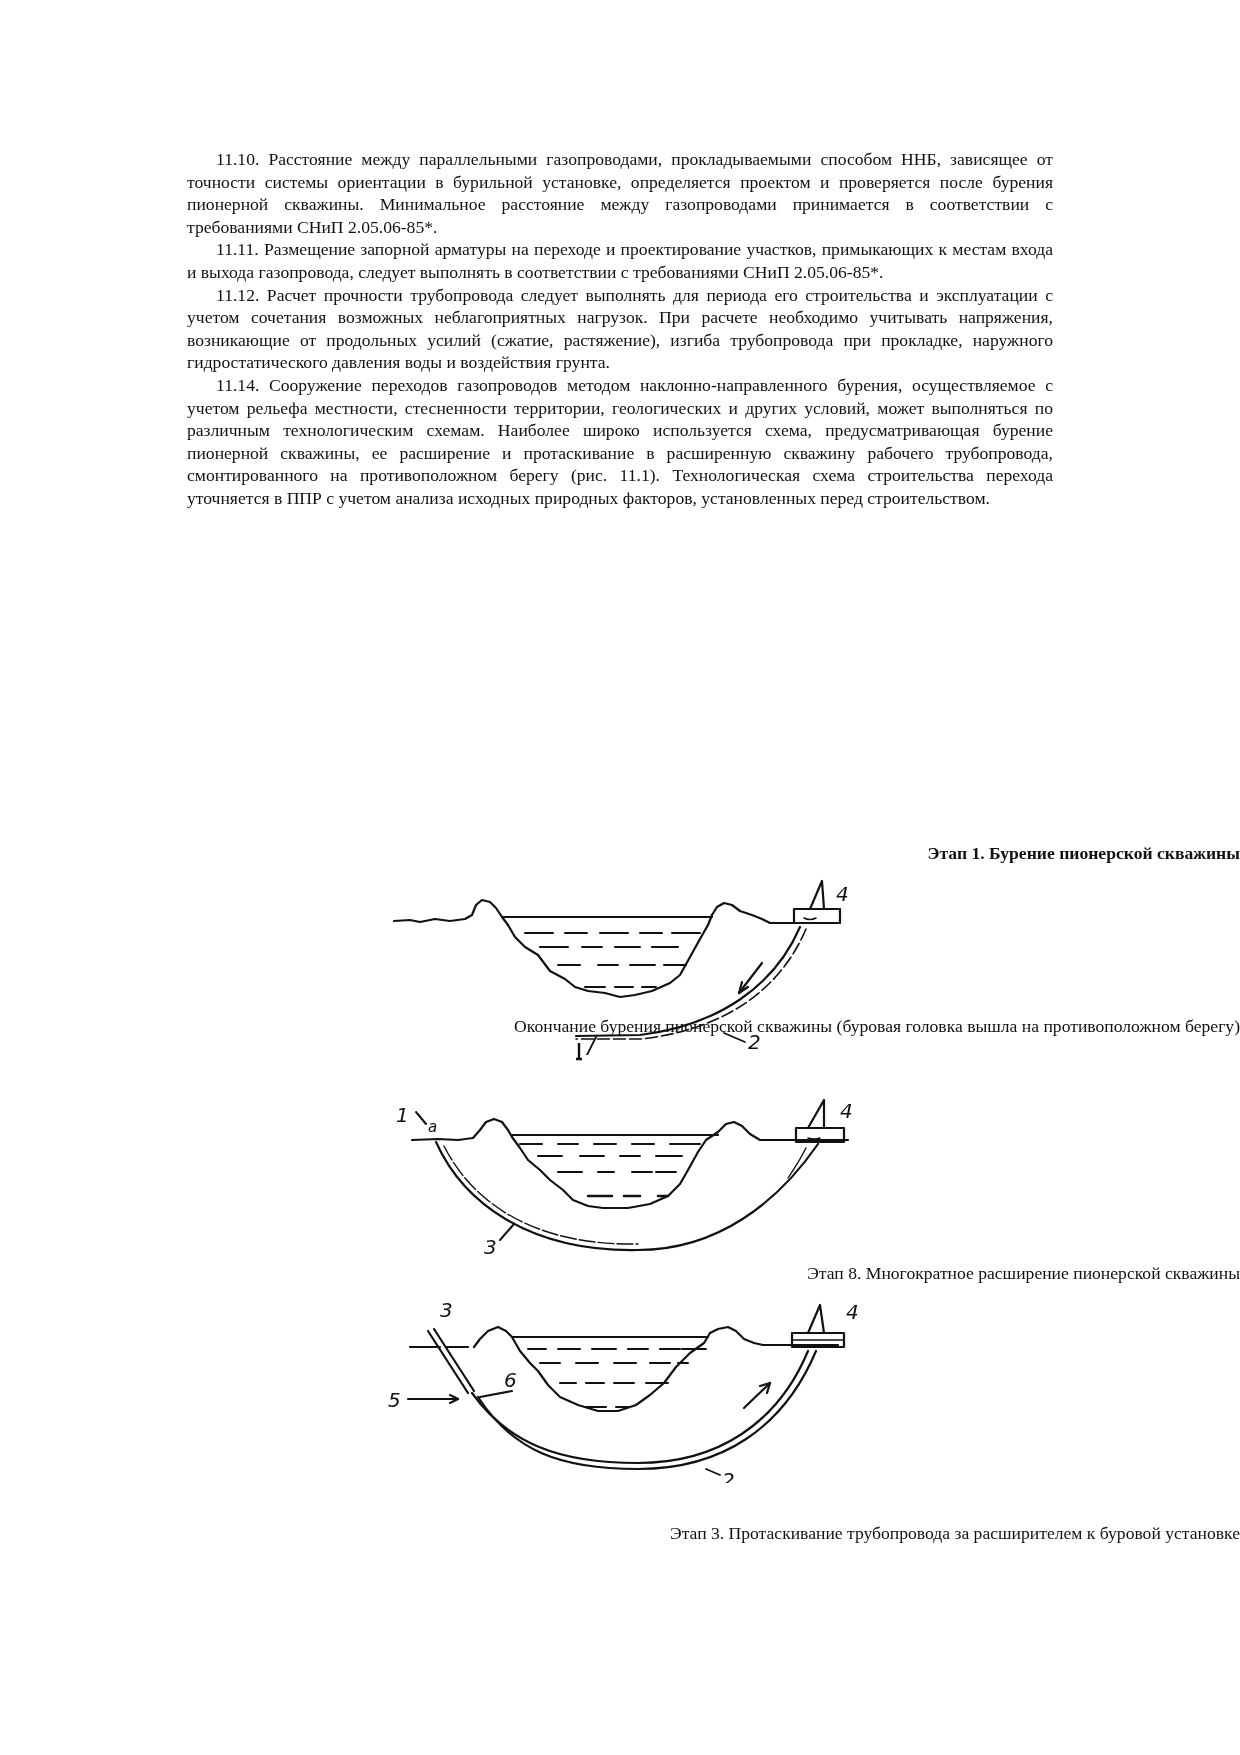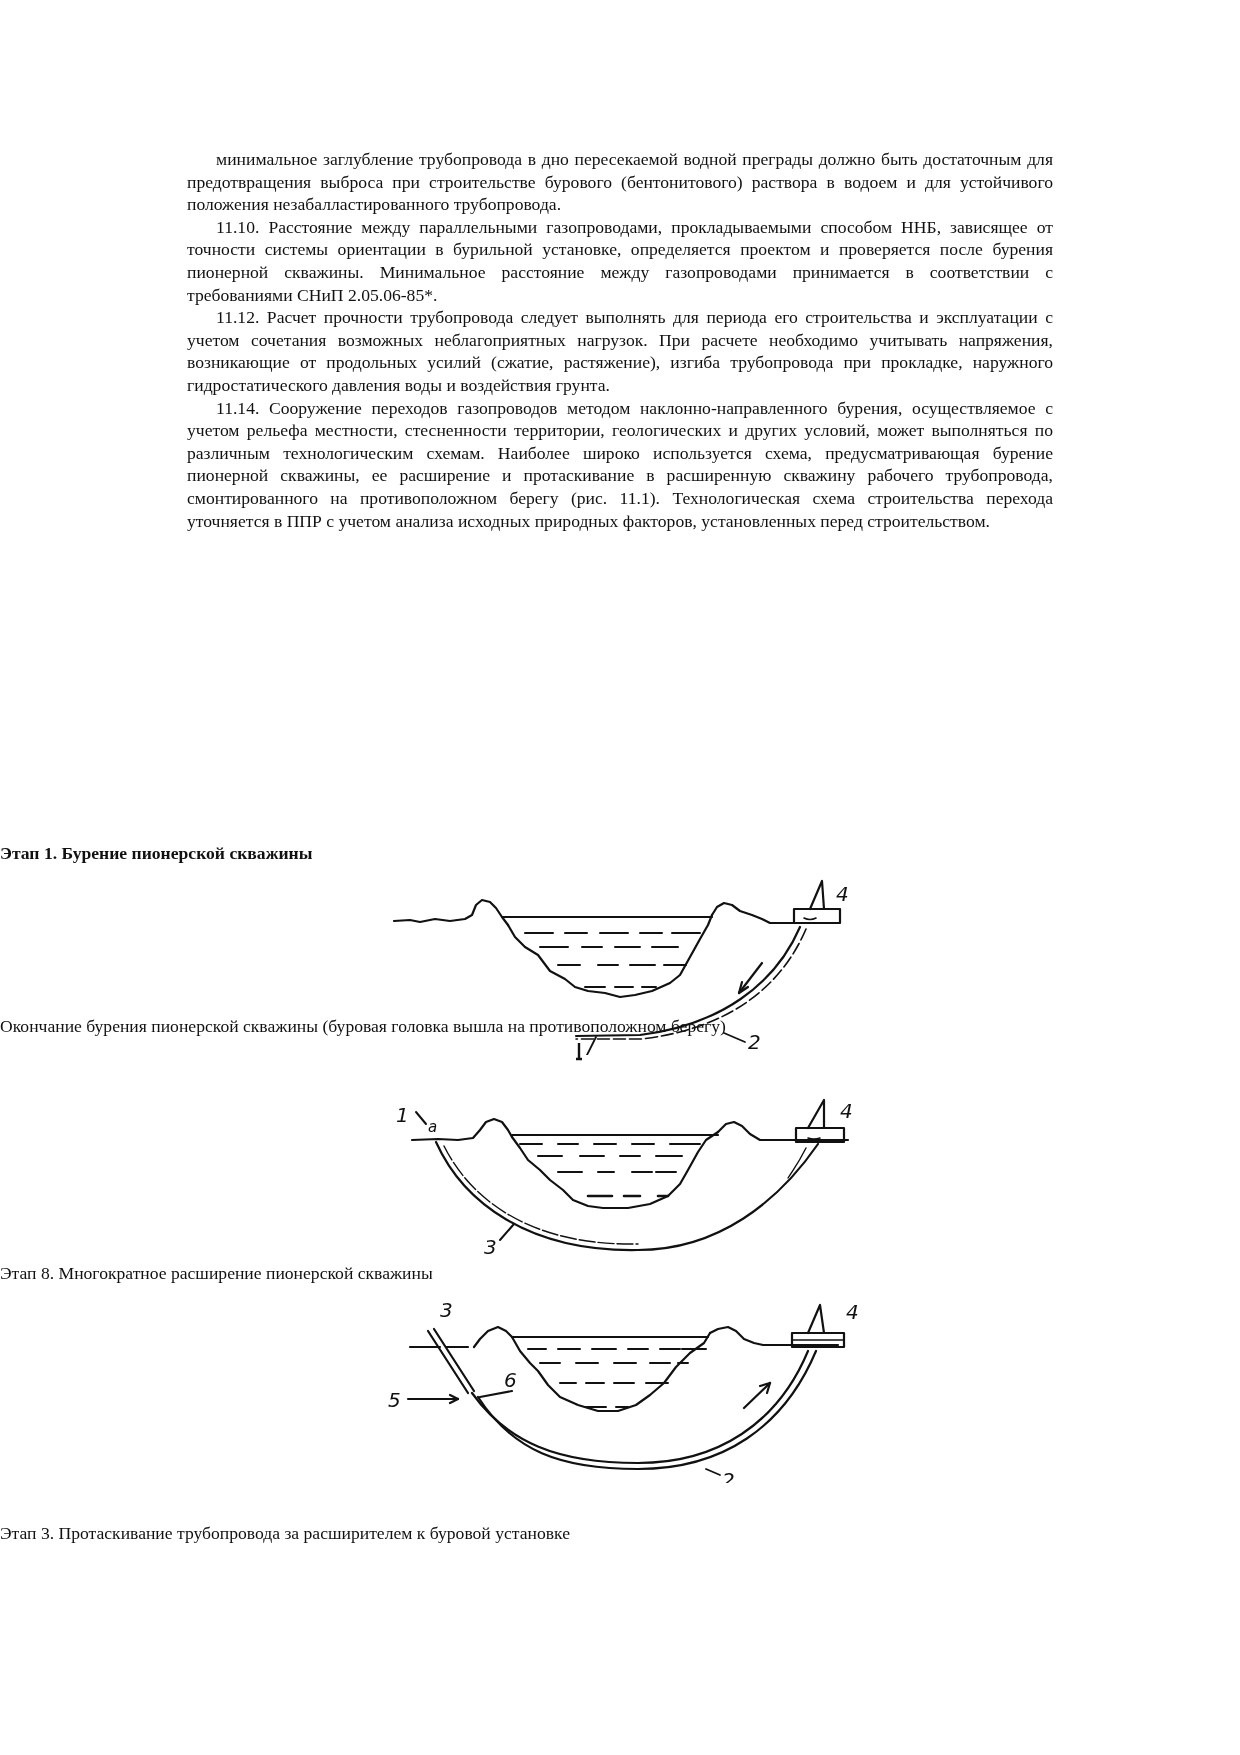--- a/index.html
+++ b/index.html
@@ -3,34 +3,34 @@
 <meta charset="utf-8">
 <style>
   html, body { margin: 0; padding: 0; background: #ffffff; }
   body { width: 1240px; height: 1755px; position: relative; overflow: hidden; }
   .page-text {
     position: absolute; left: 187px; top: 148px; width: 866px;
     font-family: "Liberation Serif", serif; font-size: 17.6px; line-height: 22.6px; color: #111;
   }
   .page-text p { margin: 0; text-align: justify; text-indent: 29px; }
   .caption {
-    position: absolute; left: 0; width: 1240px; text-align: left;
+    position: absolute; left: 0; width: 1240px; text-align: right;
     font-family: "Liberation Serif", serif; font-size: 17.6px; color: #111;
   }
   .caption.bold { font-weight: bold; }
   .figure { position: absolute; }
   .figure svg { display: block; }
   .lbl { font-family: "DejaVu Sans", sans-serif; font-style: italic; font-size: 20px; fill: #111; }
 </style>
 </head>
 <body>
 
 <div class="page-text">
-  <p>минимальное заглубление трубопровода в дно пересекаемой водной преграды должно быть достаточным для предотвращения выброса при строительстве бурового (бентонитового) раствора в водоем и для устойчивого положения незабалластированного трубопровода.</p>
   <p>11.10. Расстояние между параллельными газопроводами, прокладываемыми способом ННБ, зависящее от точности системы ориентации в бурильной установке, определяется проектом и проверяется после бурения пионерной скважины. Минимальное расстояние между газопроводами принимается в соответствии с требованиями СНиП 2.05.06-85*.</p>
+  <p>11.11. Размещение запорной арматуры на переходе и проектирование участков, примыкающих к местам входа и выхода газопровода, следует выполнять в соответствии с требованиями СНиП 2.05.06-85*.</p>
   <p>11.12. Расчет прочности трубопровода следует выполнять для периода его строительства и эксплуатации с учетом сочетания возможных неблагоприятных нагрузок. При расчете необходимо учитывать напряжения, возникающие от продольных усилий (сжатие, растяжение), изгиба трубопровода при прокладке, наружного гидростатического давления воды и воздействия грунта.</p>
   <p>11.14. Сооружение переходов газопроводов методом наклонно-направленного бурения, осуществляемое с учетом рельефа местности, стесненности территории, геологических и других условий, может выполняться по различным технологическим схемам. Наиболее широко используется схема, предусматривающая бурение пионерной скважины, ее расширение и протаскивание в расширенную скважину рабочего трубопровода, смонтированного на противоположном берегу (рис. 11.1). Технологическая схема строительства перехода уточняется в ППР с учетом анализа исходных природных факторов, установленных перед строительством.</p>
 </div>
 
 <div class="caption bold" style="top:843px;">Этап 1. Бурение пионерской скважины</div>
 
 <div class="figure" style="left:390px; top:875px;">
   <svg width="470" height="180" viewBox="0 0 470 180">
     <g fill="none" stroke="#111" stroke-width="2.2" stroke-linecap="round" stroke-linejoin="round">
 

